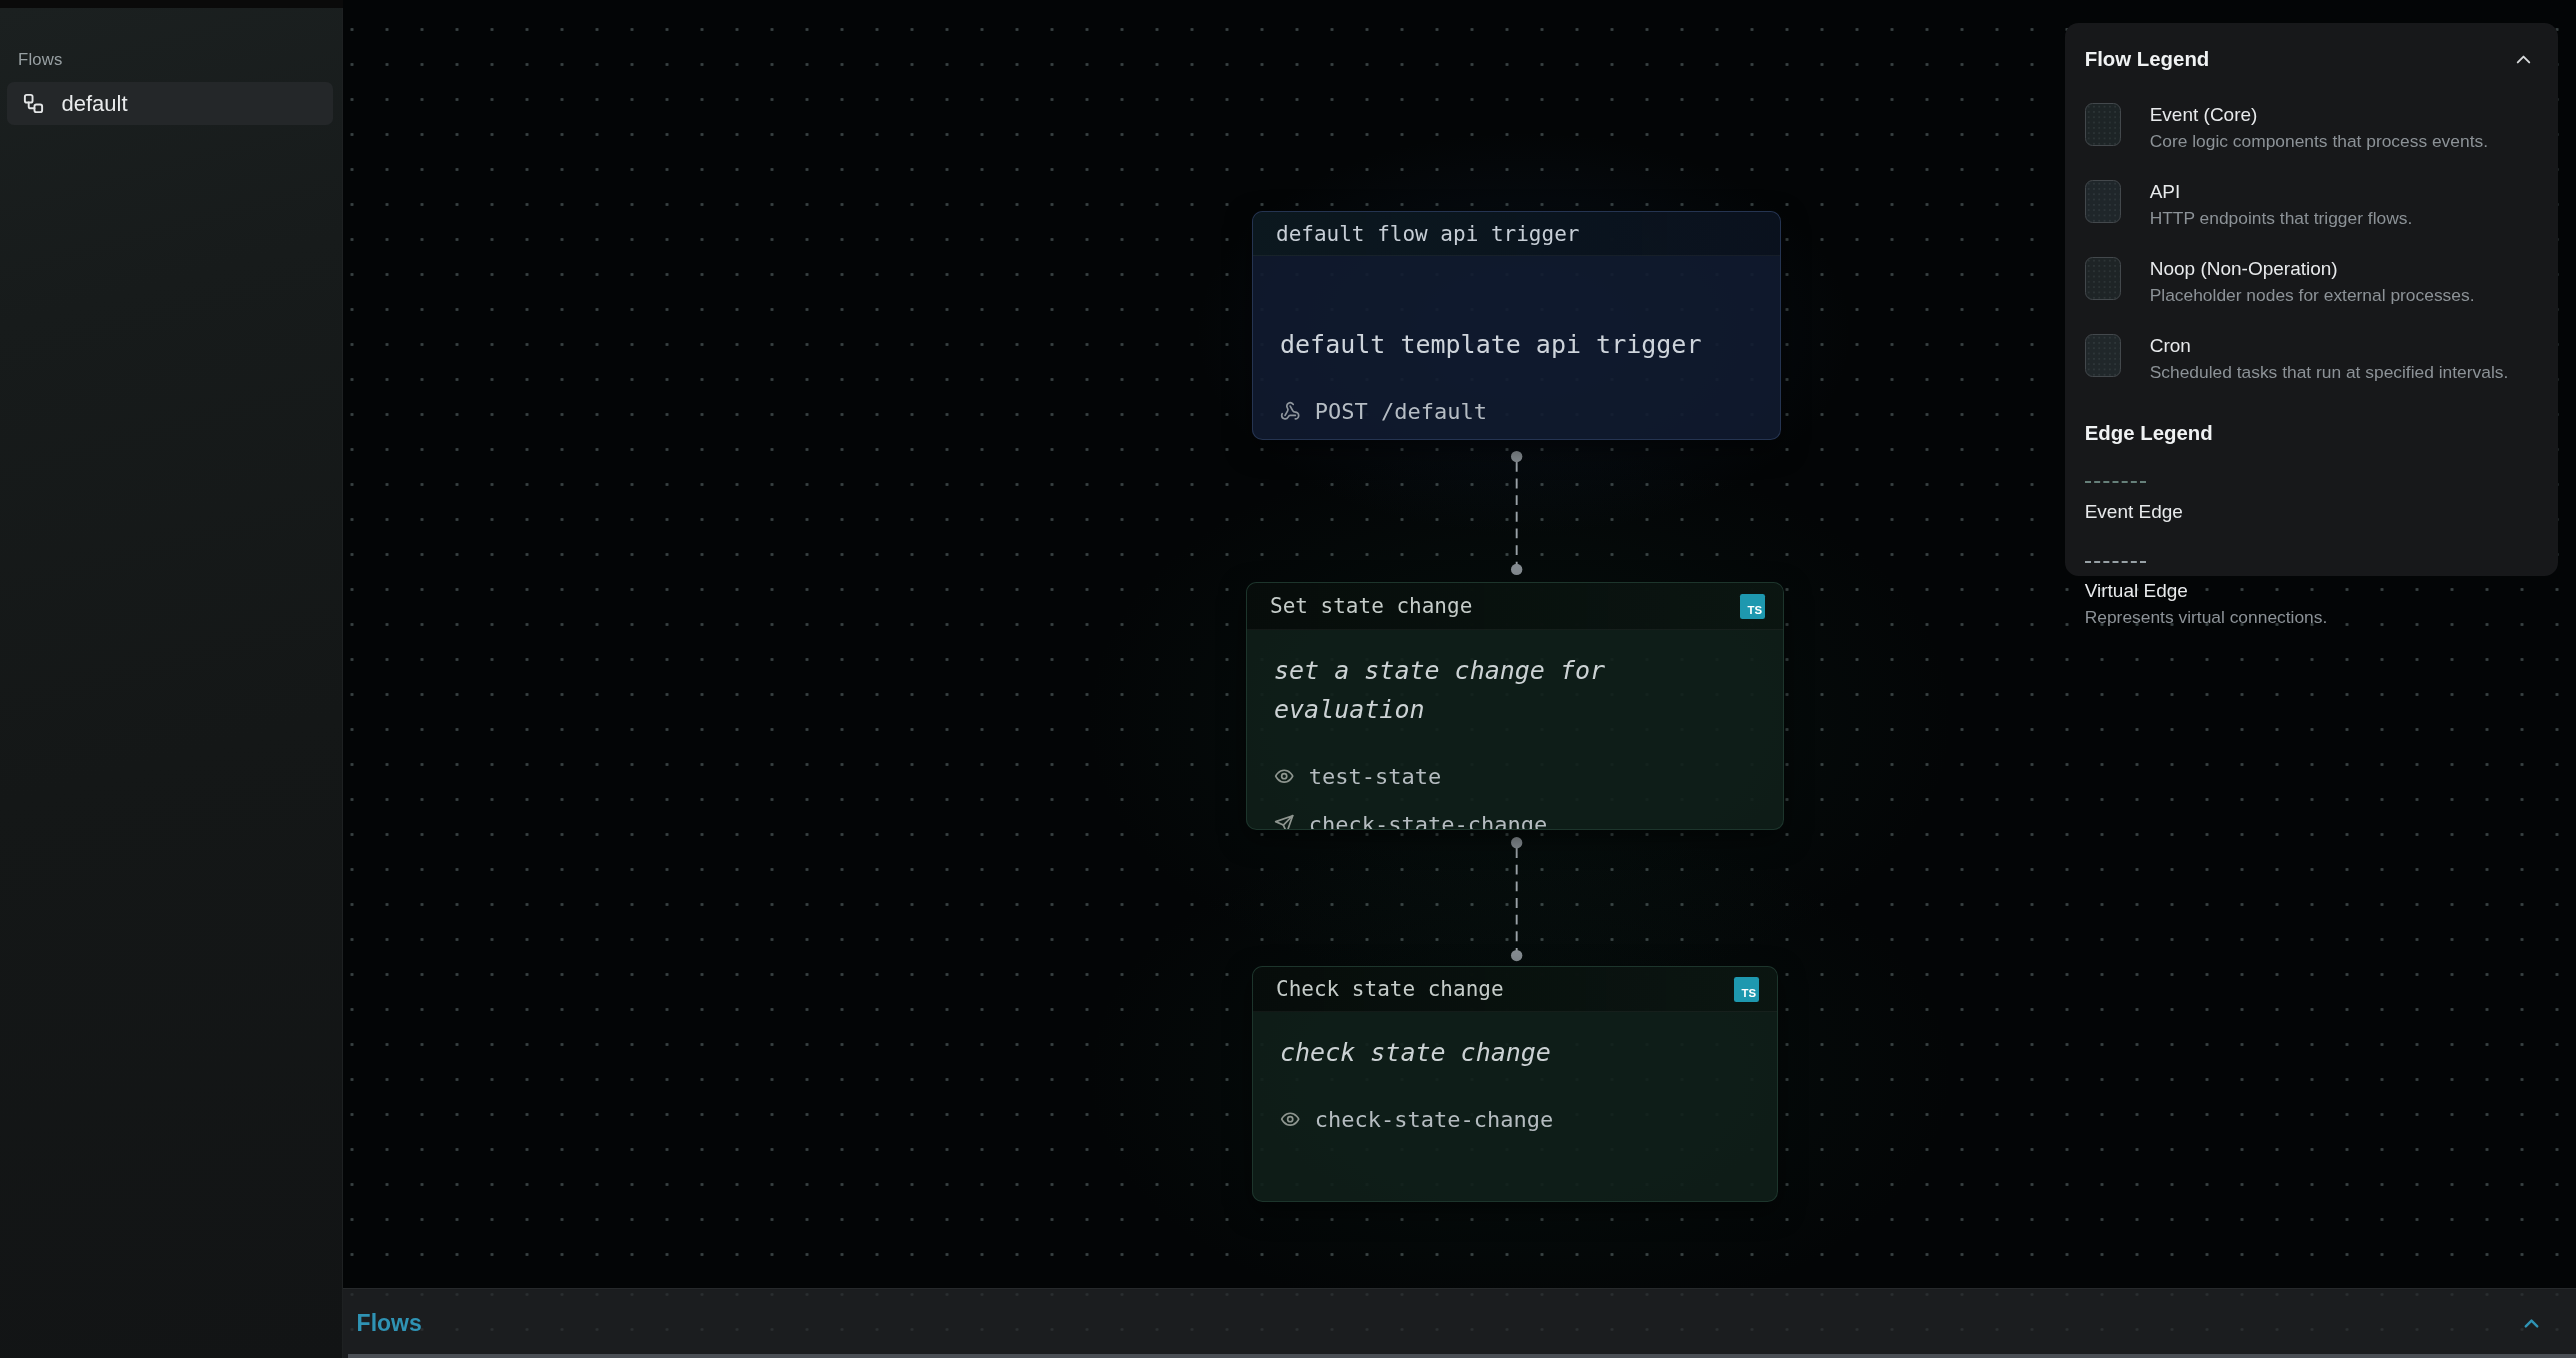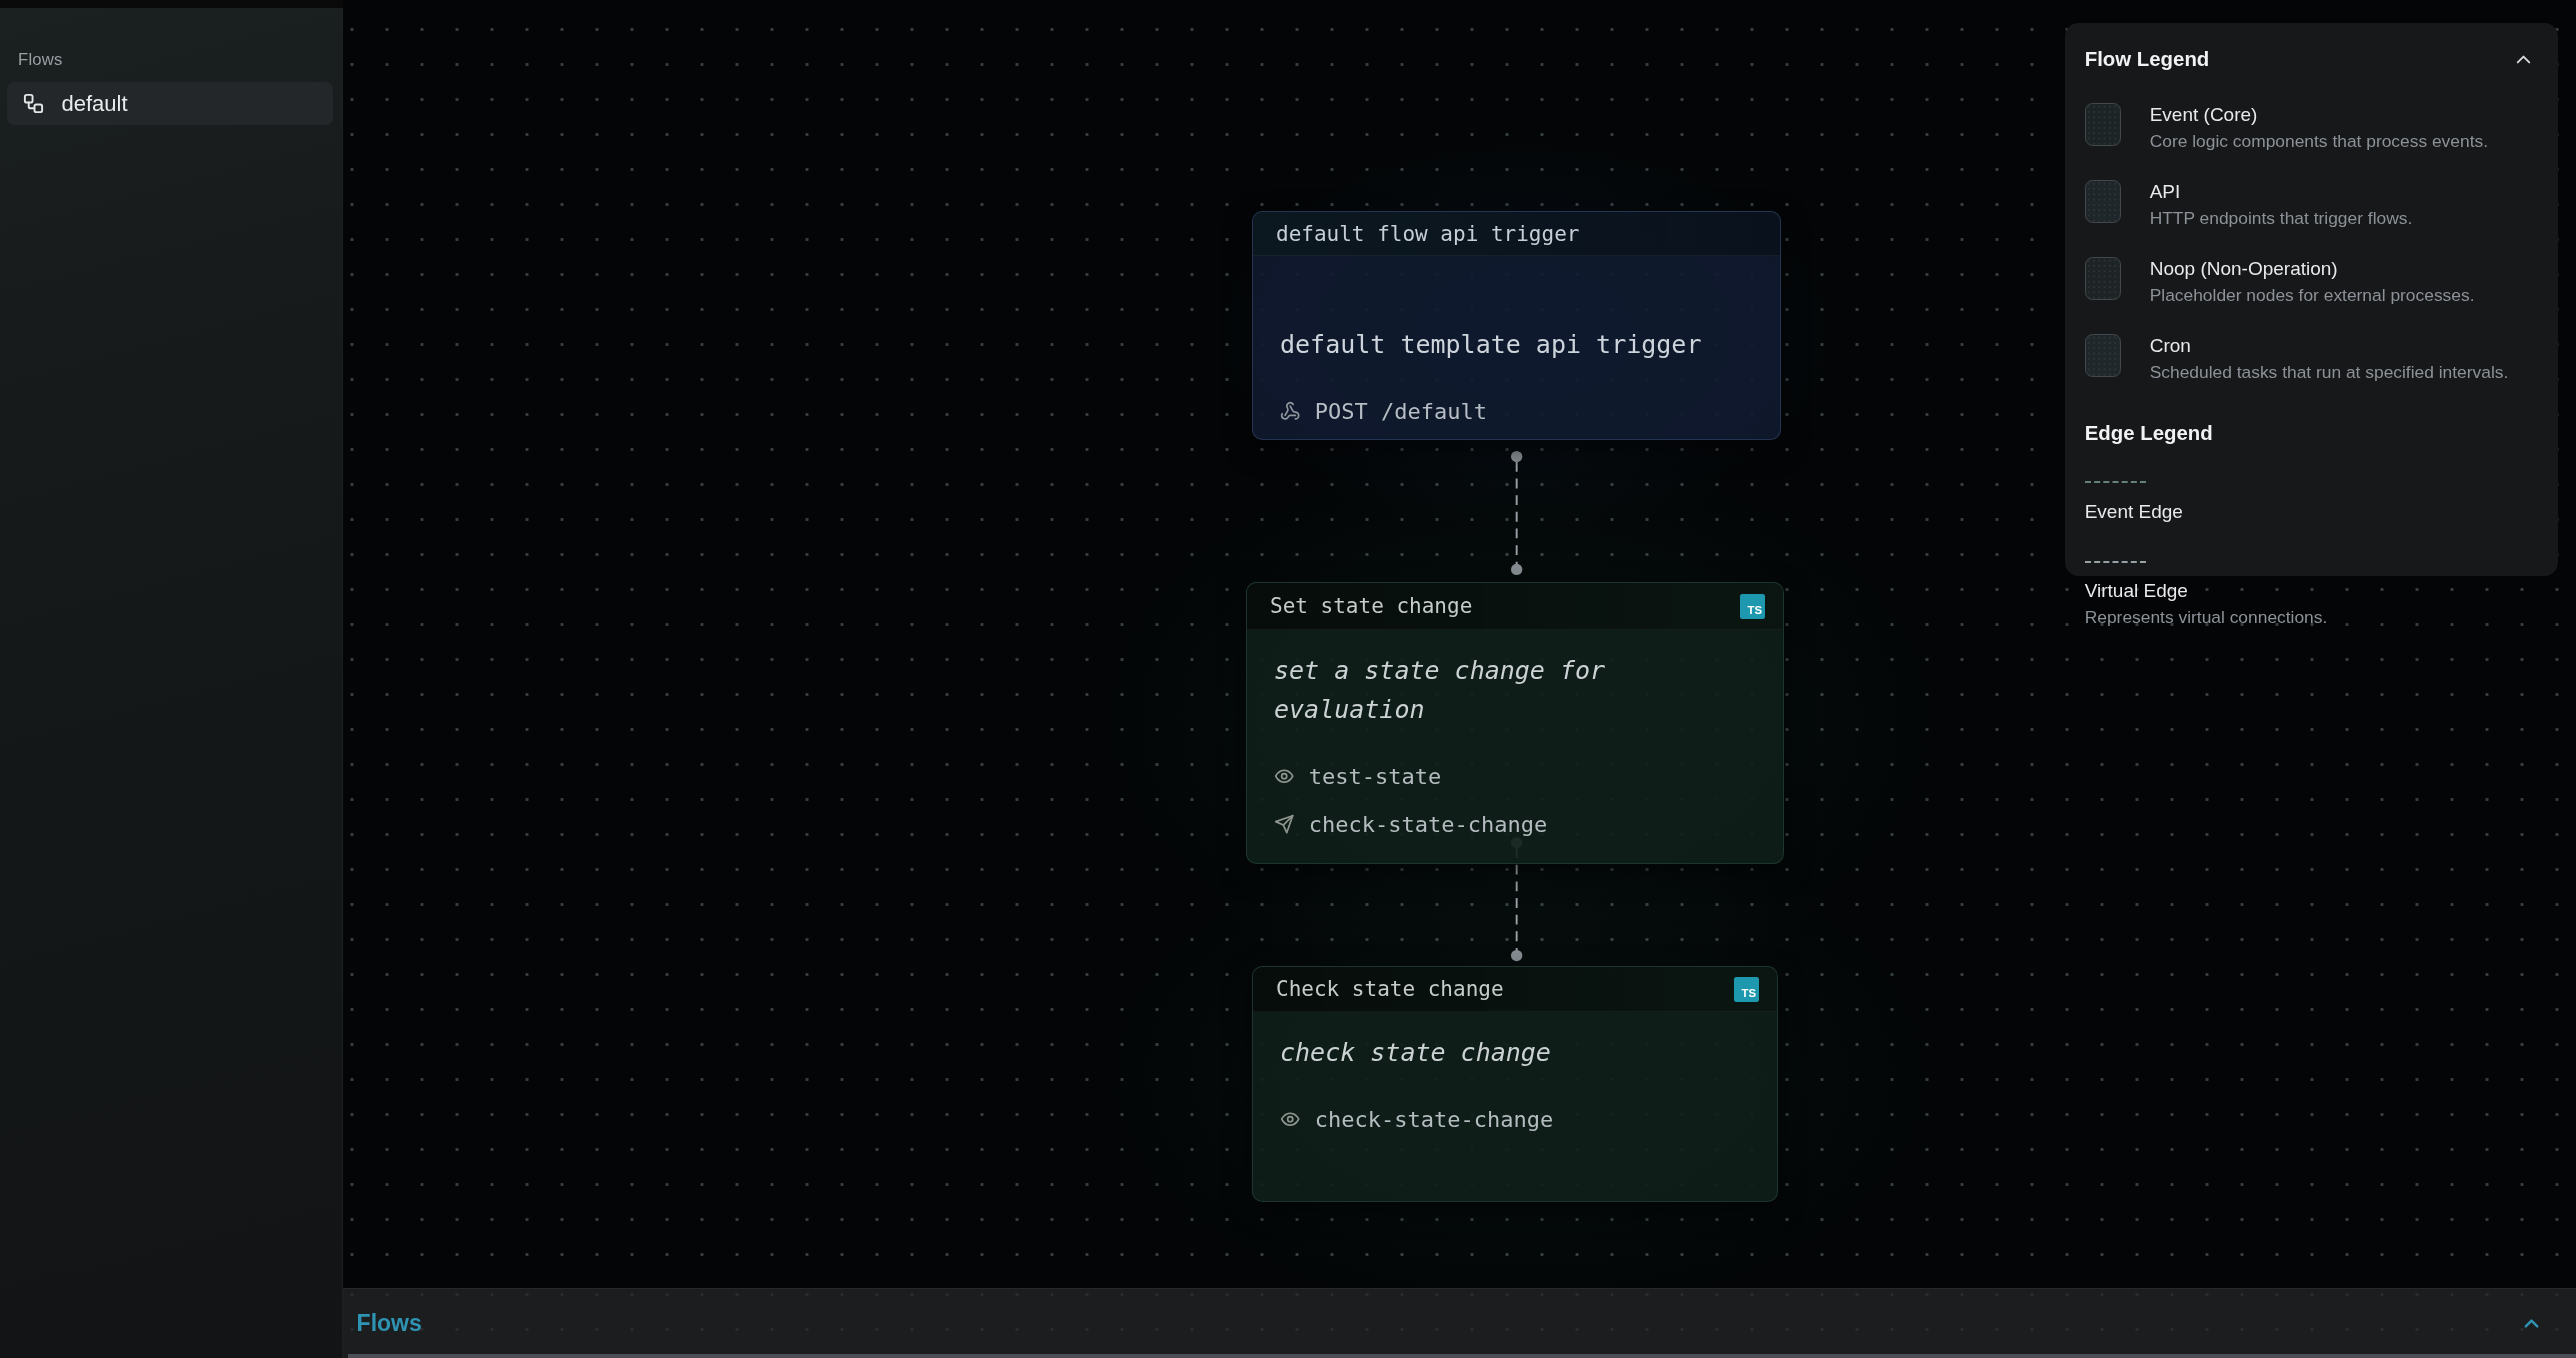--- a/index.html
+++ b/index.html
@@ -51,21 +51,21 @@
   .node-api .node-row svg { stroke:#8f969d; }
 
   .node-event { background:rgba(16,31,25,0.90); border:1.1px solid rgba(72,128,105,0.26); }
   .node-event .node-header { background:linear-gradient(90deg, rgba(6,12,10,0.96), rgba(10,20,16,0.86));
                              color:#c5ccc9; }
   .node-event .node-subtitle { color:#ccd2d4;font-style:italic; }
   .node-event .node-row { color:#b5bcc0; }
   .node-event .node-row svg { stroke:#8e958f; }
 
   #node-1 { left:909px; top:211px;  width:529px; height:229px; }
-  #node-2 { left:903px; top:582px;  width:538px; height:282px; }
+  #node-2 { left:903px; top:582px;  width:538px; height:248px; }
   #node-2 .node-header { height:47px; }
   #node-3 { left:909px; top:966px; width:526px; height:236px; }
   #node-3 .node-header { height:45px; }
 
   .ts-badge { width:25px; height:25px; background:#1e98af; border-radius:2.3px;
               display:flex; align-items:flex-end; justify-content:flex-end;
               padding:2.3px 3px; color:#ffffff; font-weight:bold; font-size:11.4px;
               font-family:"Liberation Sans",sans-serif; line-height:1; }
 
   

